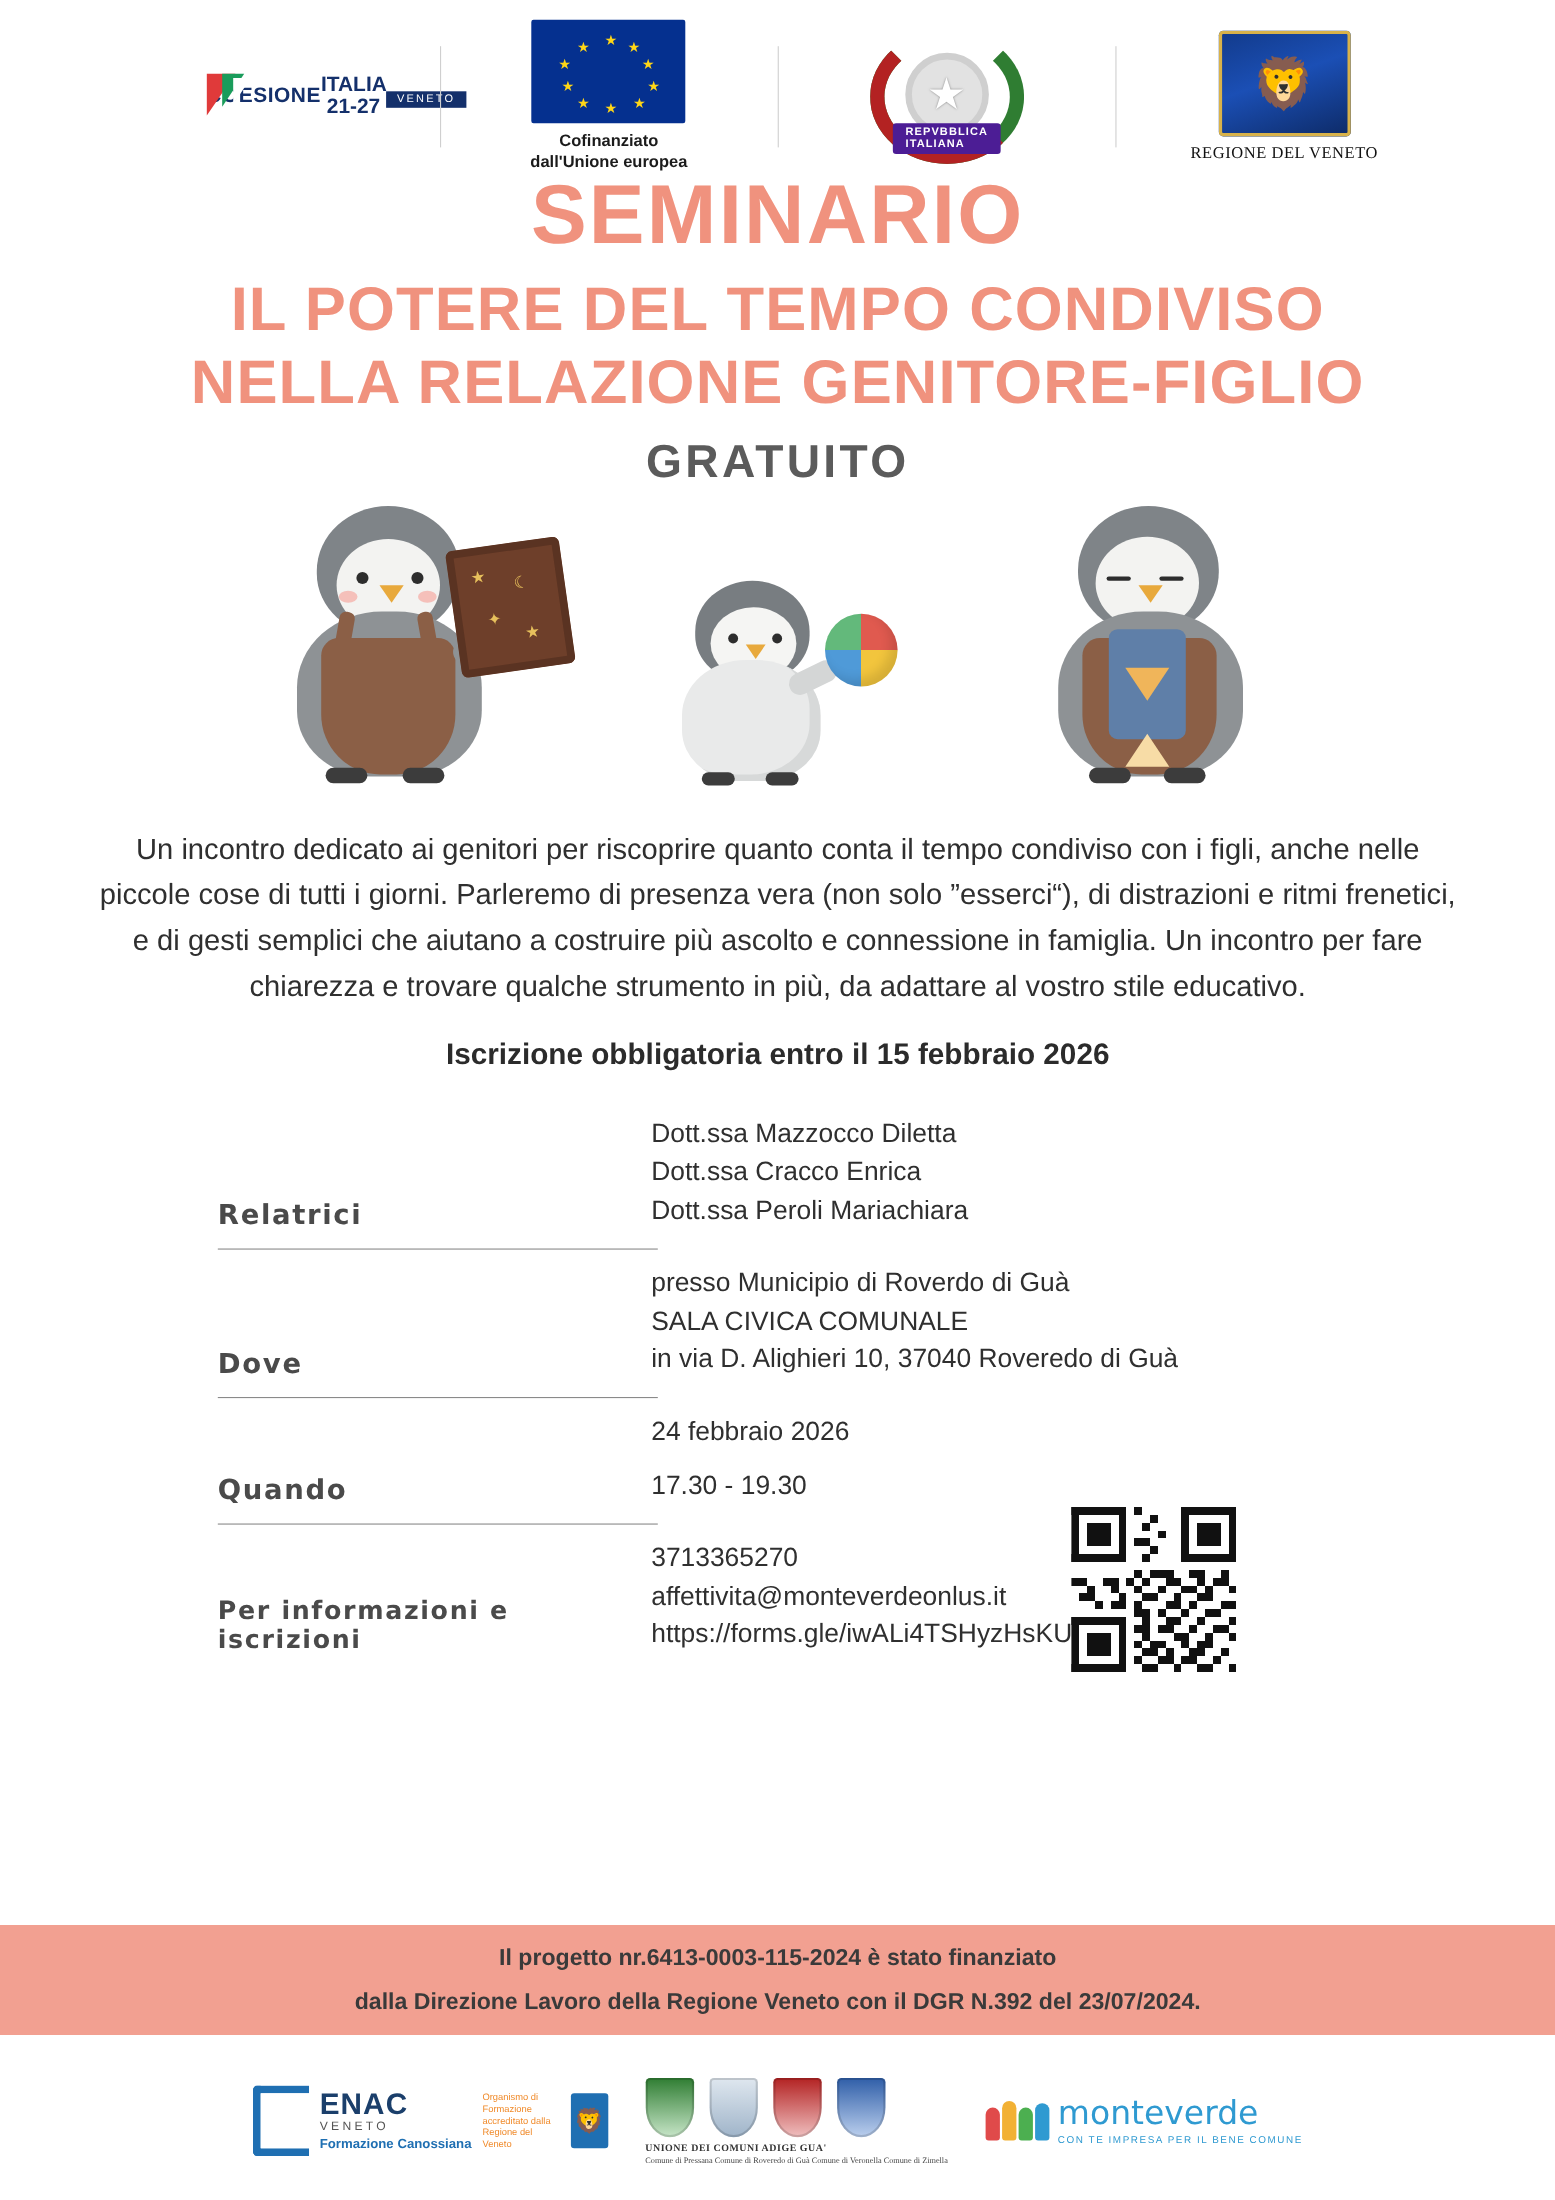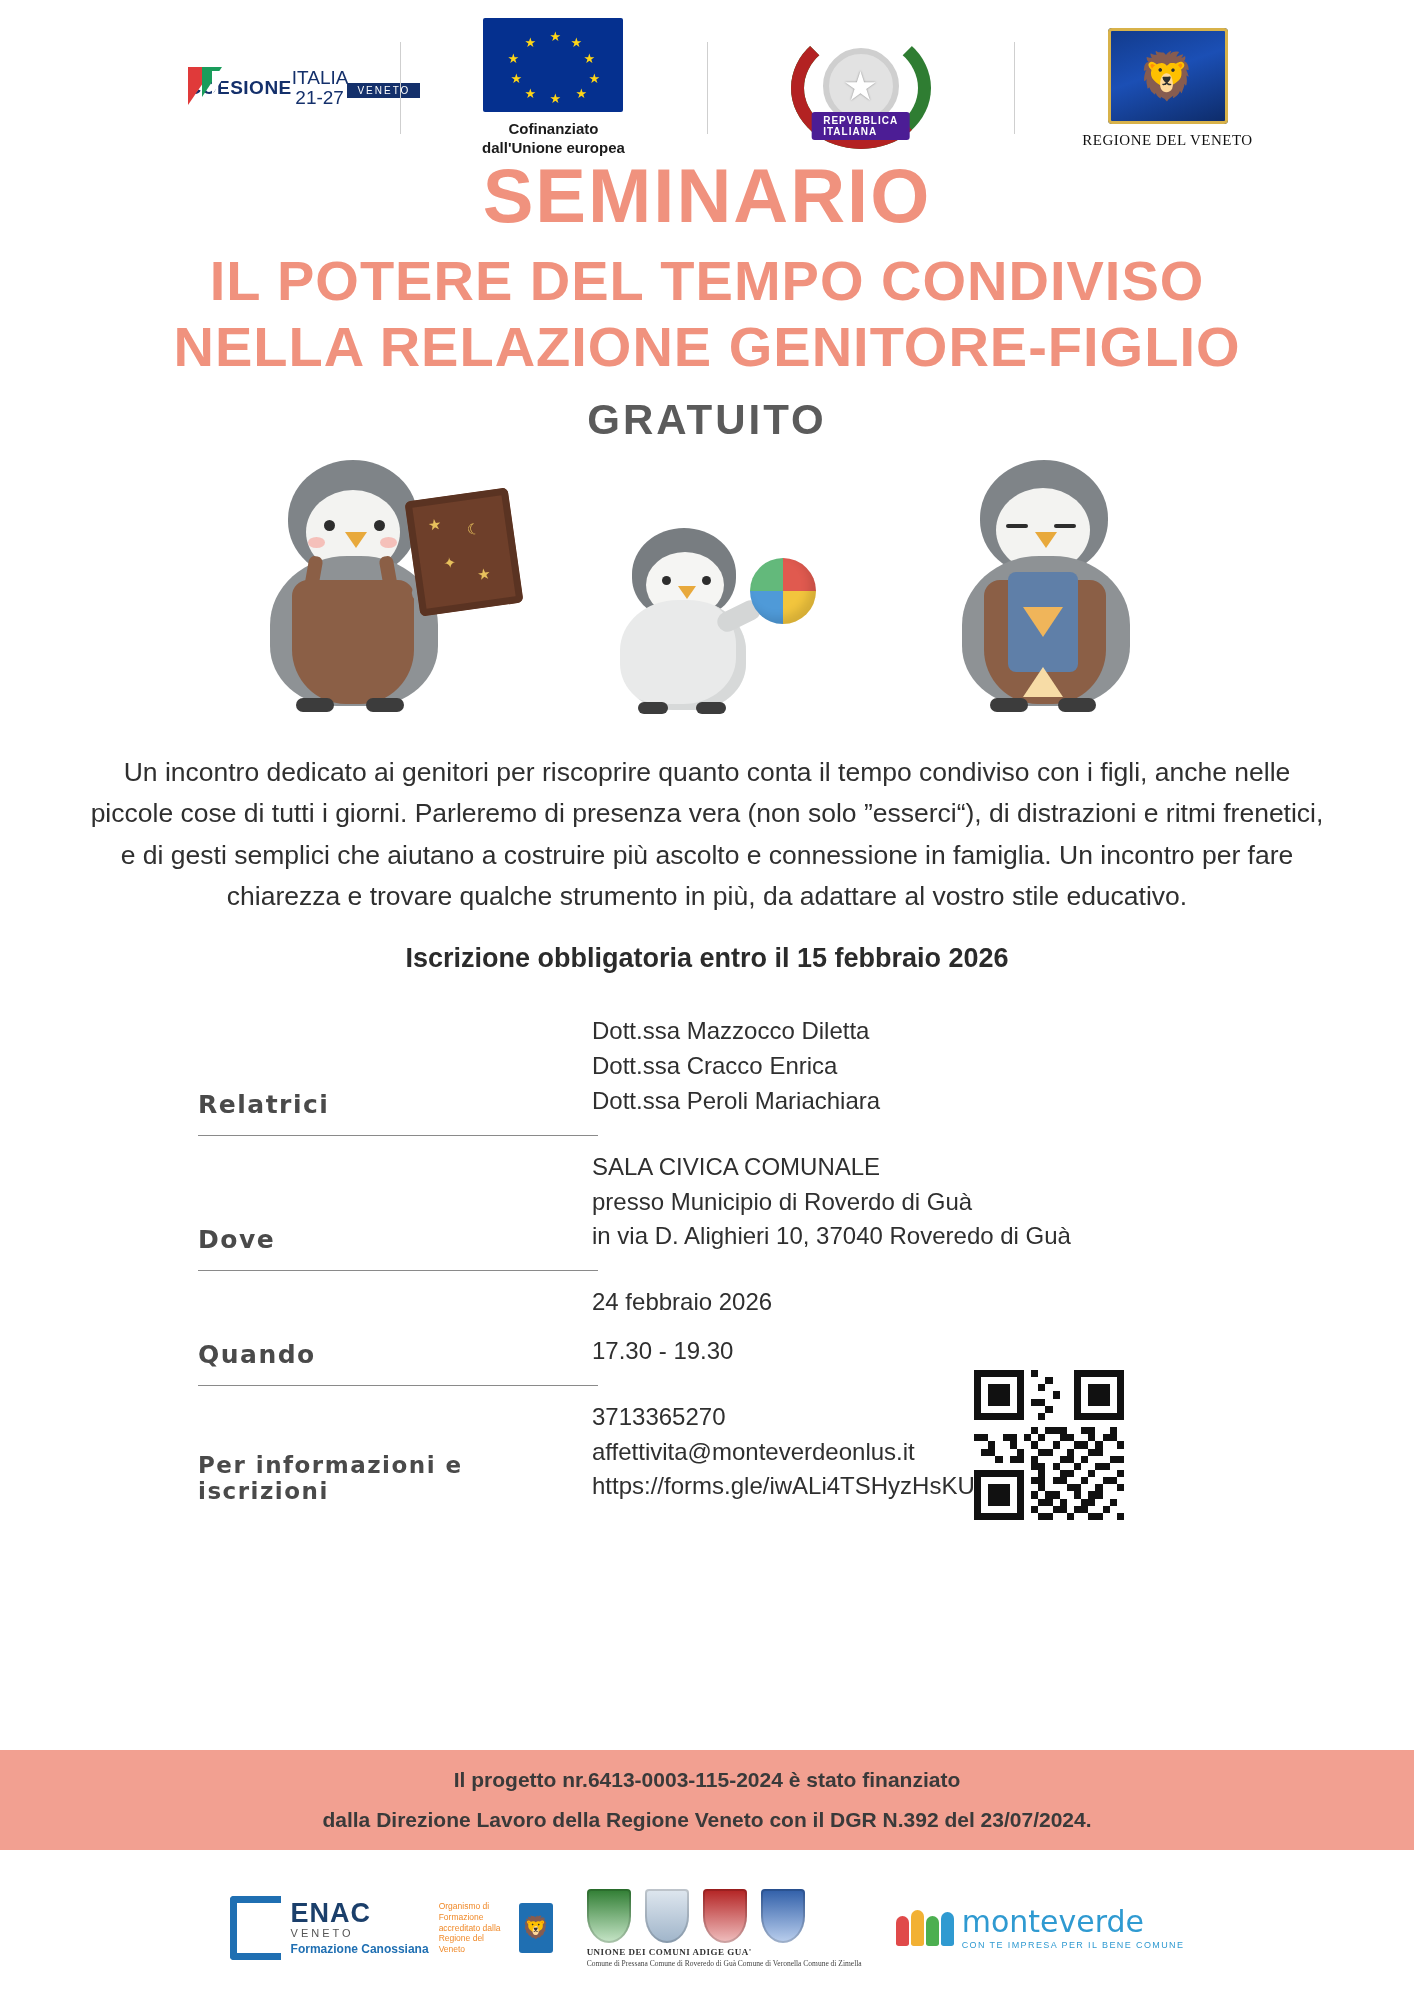--- a/index.html
+++ b/index.html
@@ -21,21 +21,21 @@
   .logo-cell{display:flex;align-items:center;justify-content:center;width:250px;height:130px;}
   .divider{width:1px;height:92px;background:#cfcfcf;margin:0 28px;}
 
   
   .coesione{width:118px;display:flex;flex-direction:row;align-items:center;}
   .coesione .flagbox{width:52px;height:38px;position:relative;margin-bottom:4px;}
   .coesione .flagbox .red{position:absolute;left:0;top:0;width:0;height:0;border-left:26px solid #e03a3a;border-bottom:38px solid transparent;}
   .coesione .flagbox .grn{position:absolute;left:14px;top:0;width:0;height:0;border-left:20px solid #1a9c5b;border-bottom:30px solid transparent;}
   .coesione .flagbox .wht{position:absolute;left:24px;top:4px;width:0;height:0;border-left:16px solid #fff;border-bottom:24px solid transparent;}
   .coesione .t1{font-size:19px;font-weight:bold;letter-spacing:.5px;color:#14306b;line-height:1.05;text-align:center;}
-  .coesione .t2{font-size:19px;font-weight:normal;color:#14306b;line-height:1.05;text-align:center;}
+  .coesione .t2{font-size:19px;font-weight:bold;color:#14306b;line-height:1.05;text-align:center;}
   .coesione .veneto{margin-top:4px;background:#14306b;color:#fff;font-size:10px;letter-spacing:2px;padding:2px 10px;}
 
   
   .eu{display:flex;flex-direction:column;align-items:center;}
   .eu .flag{width:140px;height:94px;background:#05308f;position:relative;border-radius:2px;}
   .eu .star{position:absolute;color:#ffd617;font-size:13px;line-height:13px;}
   .eu .cap{margin-top:8px;font-size:15px;font-weight:bold;color:#1b1b1b;text-align:center;line-height:1.25;}
 
   
   .rep{width:190px;height:116px;display:flex;align-items:center;justify-content:center;position:relative;}
@@ -323,22 +323,22 @@
         <span class="ln">Dott.ssa Mazzocco Diletta</span>
         <span class="ln">Dott.ssa Cracco Enrica</span>
         <span class="ln">Dott.ssa Peroli Mariachiara</span>
       </div>
     </div>
     <div class="rule"></div>
 
     <div class="row">
       <div class="lbl">Dove</div>
       <div class="val">
+        <span class="ln">presso Municipio di Roverdo di Guà</span>
         <span class="ln">SALA CIVICA COMUNALE</span>
-        <span class="ln">presso Municipio di Roverdo di Guà</span>
         <span class="ln">in via D. Alighieri 10, 37040 Roveredo di Guà</span>
       </div>
     </div>
     <div class="rule"></div>
 
     <div class="row">
       <div class="lbl">Quando</div>
       <div class="val">
         <span class="ln">24 febbraio 2026</span>
         <span class="ln sp">17.30 - 19.30</span>

